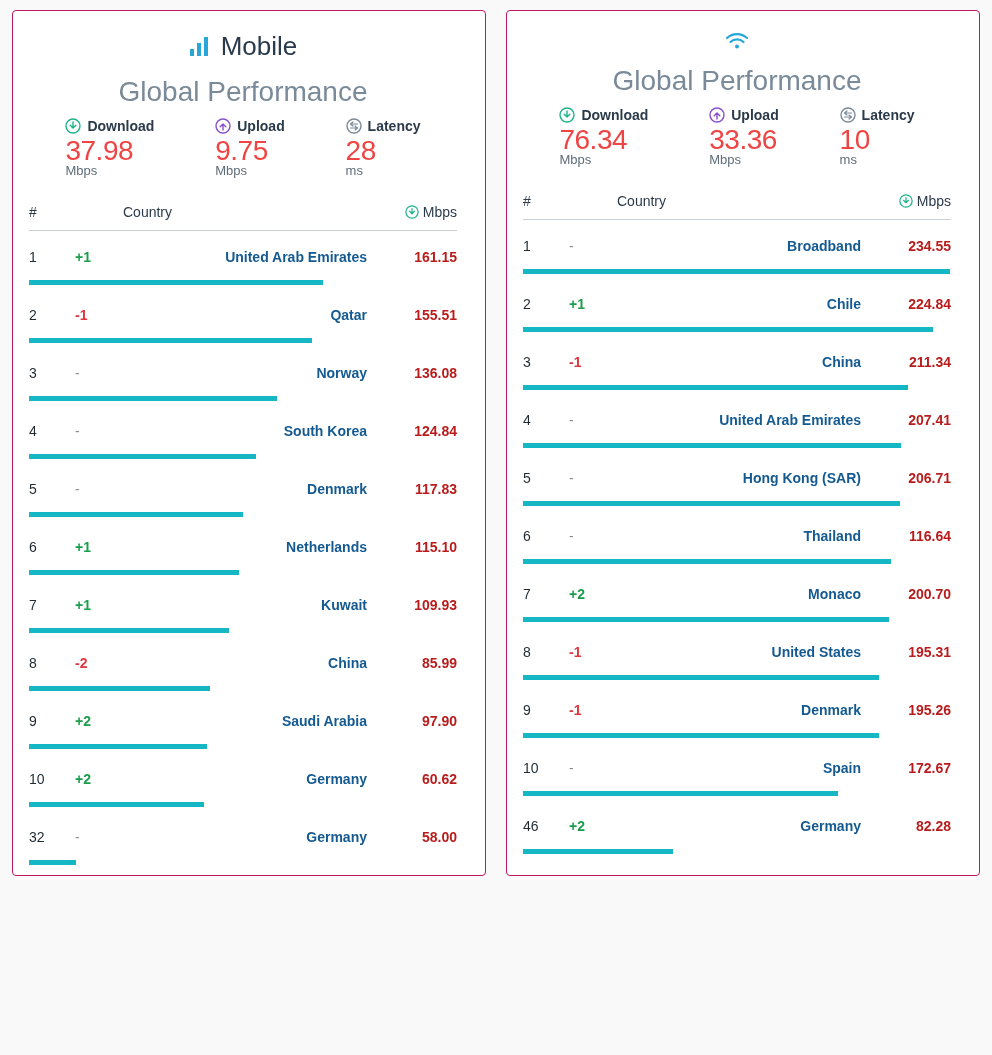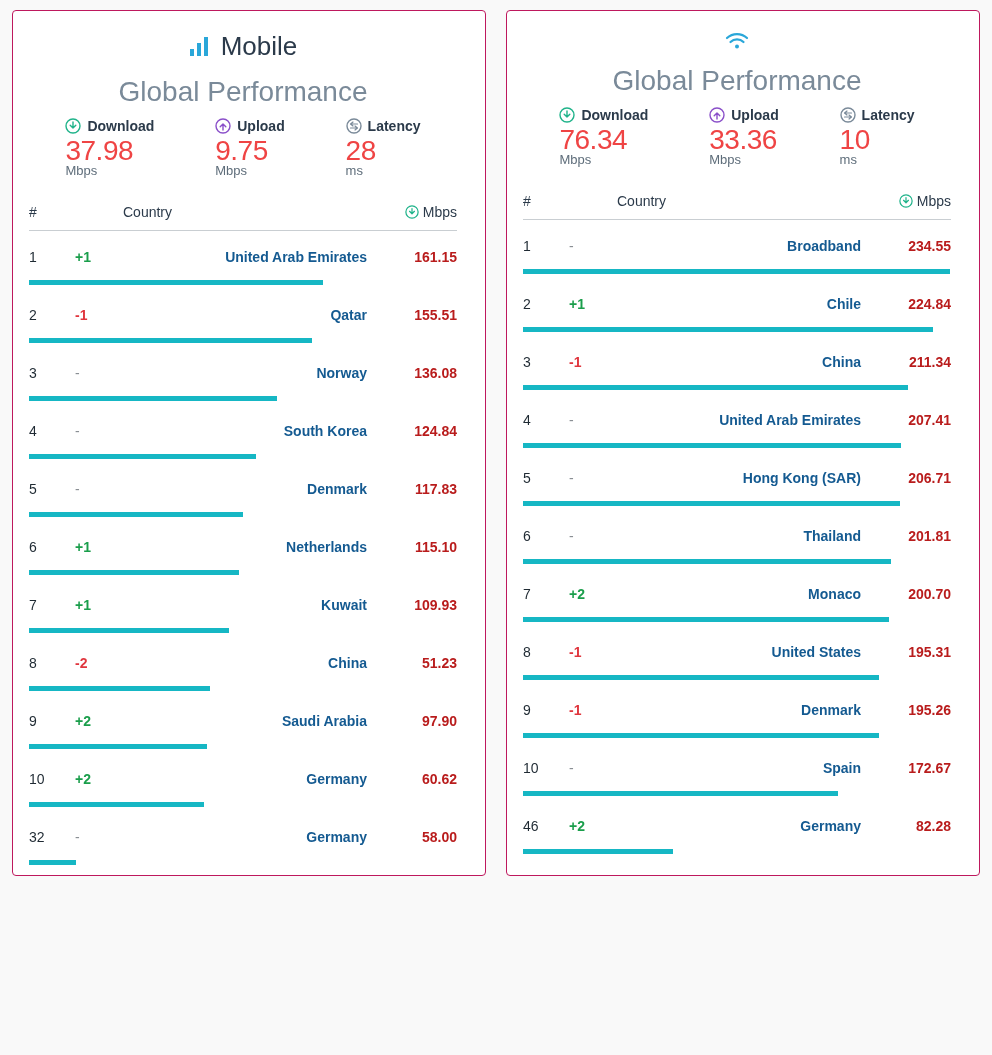--- a/index.html
+++ b/index.html
@@ -263,21 +263,21 @@
         </div>
         <div class="bar-track">
           <div class="bar-fill" style="width: 46.8%;"></div>
         </div>
       </div>
       <div class="row">
         <div class="row-inner">
           <div class="col-rank">8</div>
           <div class="col-delta delta-neg">-2</div>
           <div class="col-country">China</div>
-          <div class="col-mbps">51.23</div>
+          <div class="col-mbps">85.99</div>
         </div>
         <div class="bar-track">
           <div class="bar-fill" style="width: 42.3%;"></div>
         </div>
       </div>
       <div class="row">
         <div class="row-inner">
           <div class="col-rank">9</div>
           <div class="col-delta delta-pos">+2</div>
           <div class="col-country">Saudi Arabia</div>
@@ -435,21 +435,21 @@
         </div>
         <div class="bar-track">
           <div class="bar-fill" style="width: 88%;"></div>
         </div>
       </div>
       <div class="row">
         <div class="row-inner">
           <div class="col-rank">6</div>
           <div class="col-delta delta-none">-</div>
           <div class="col-country">Thailand</div>
-          <div class="col-mbps">201.81</div>
+          <div class="col-mbps">116.64</div>
         </div>
         <div class="bar-track">
           <div class="bar-fill" style="width: 85.9%;"></div>
         </div>
       </div>
       <div class="row">
         <div class="row-inner">
           <div class="col-rank">7</div>
           <div class="col-delta delta-pos">+2</div>
           <div class="col-country">Monaco</div>

